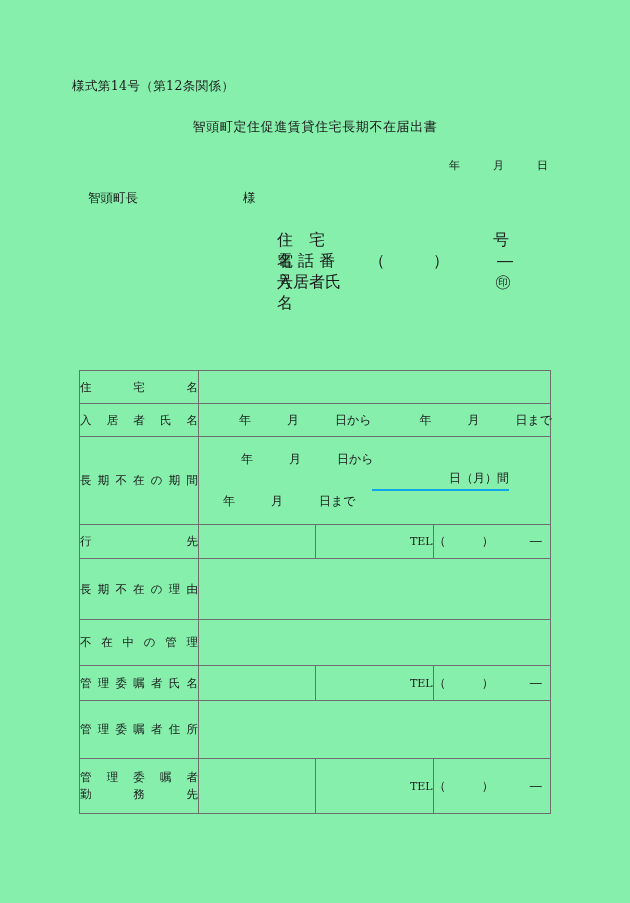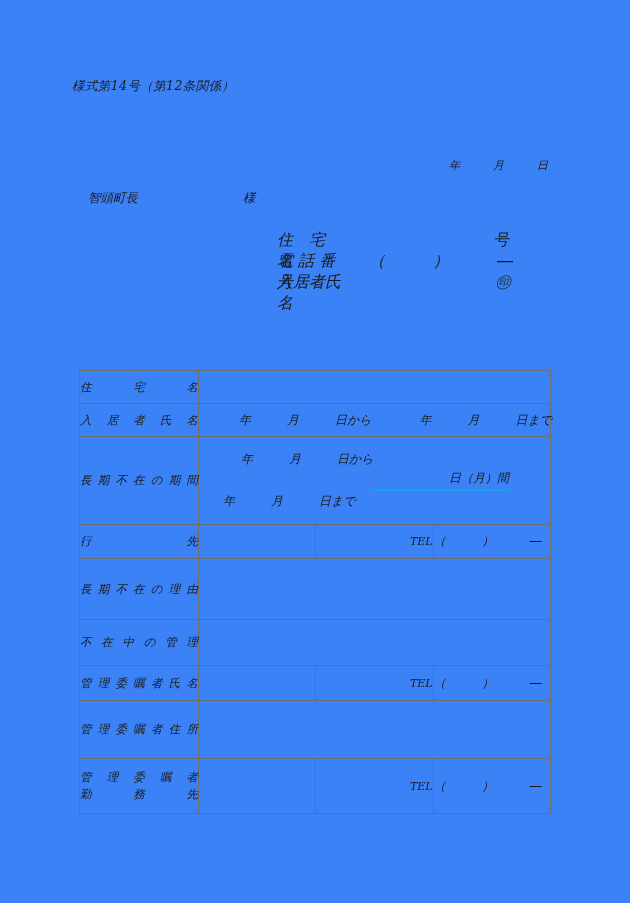--- a/index.html
+++ b/index.html
@@ -11,22 +11,21 @@
     width: 630px;
     height: 903px;
     position: relative;
     font-family: "DejaVu Serif", "Liberation Serif", serif;
     color: #1a1a1a;
     overflow: hidden;
   }
   .page {
     position: absolute;
     inset: 0;
-    background: #3b82f6;
-    font-style: italic;
+    background: #86efac;
   }
 
   
   .form-no {
     position: absolute;
     left: 72px;
     top: 78px;
     font-size: 12.5px;
     letter-spacing: 0.4px;
     white-space: nowrap;
@@ -198,20 +197,21 @@
     white-space: pre;
   }
 </style>
 </head>
 <body>
 
 <div class="page">
 
   <div class="form-no">様式第14号（第12条関係）</div>
 
+  <div class="doc-title">智頭町定住促進賃貸住宅長期不在届出書</div>
 
   <div class="date-line">年　　　月　　　日</div>
 
   <div class="addressee">智頭町長</div>
   <div class="addressee-sama">様</div>
 
   <div class="applicant">
     <div class="ap-row-wrap">
       <span class="ap-label">住　宅　名</span>
       <span class="ap-tail" style="right:0;">号</span>

